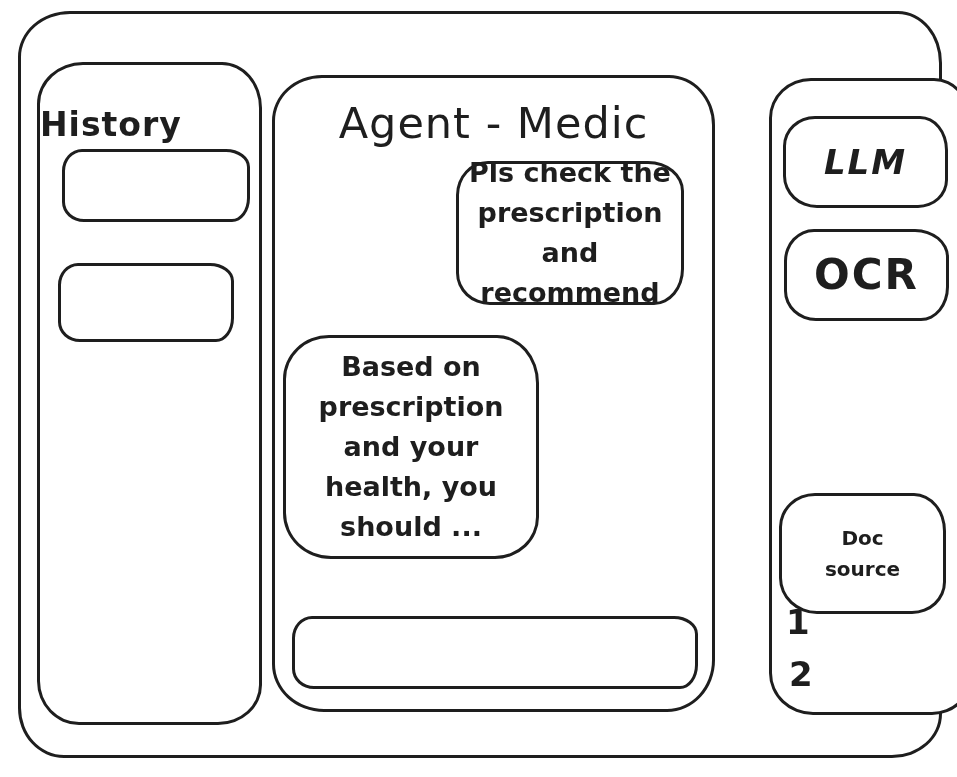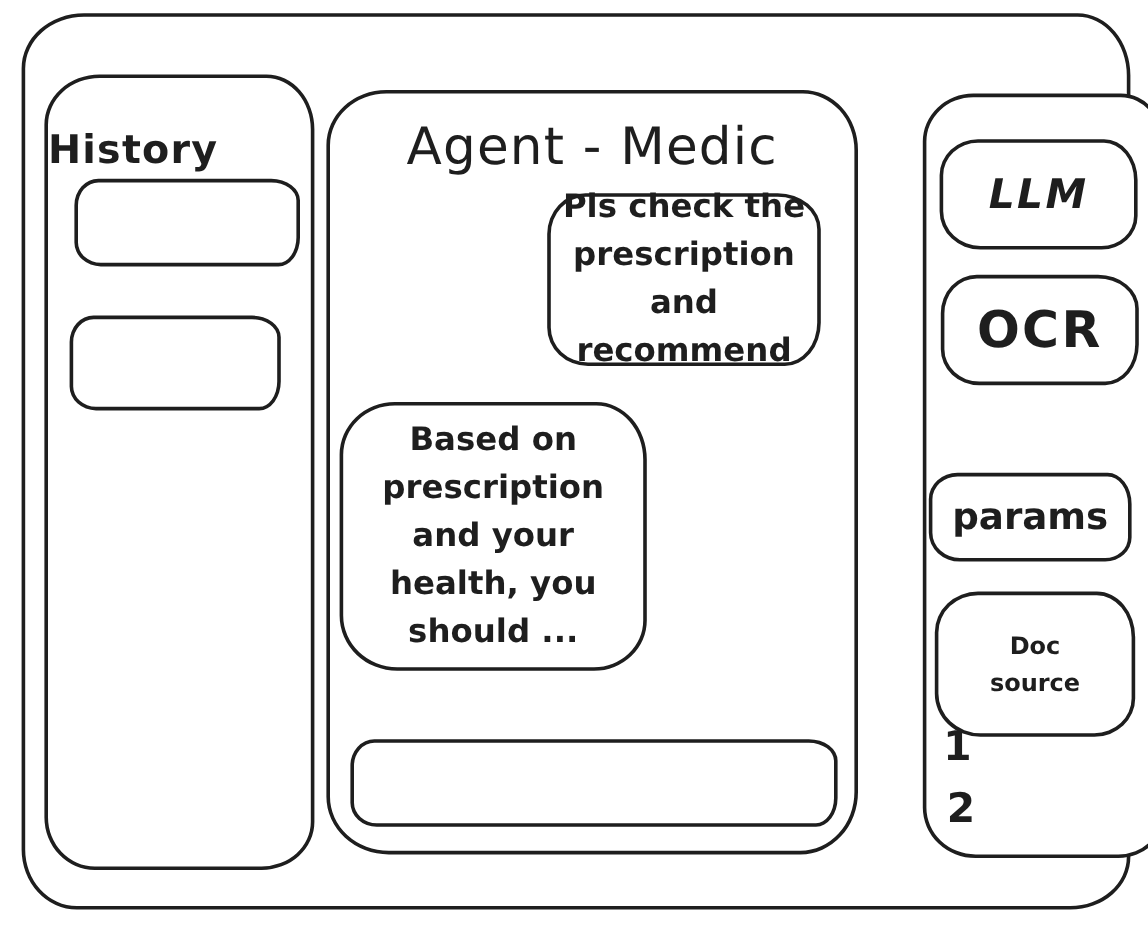--- a/index.html
+++ b/index.html
@@ -132,21 +132,20 @@
 health, you
 should ...</span>
       </div>
 
       <input type="text" class="chat-input" placeholder="" style="">
     </main>
 
     <aside class="sketch tools">
       <button class="tool-btn llm">LLM</button>
       <button class="tool-btn ocr">OCR</button>
-      <button class="tool-btn params">params</button>
       <button class="tool-btn docsource">Doc
 source</button>
       <div class="note n1">1</div>
       <div class="note n2">2</div>
     </aside>
 
   </div>
 </div>
 
 </body></html>

